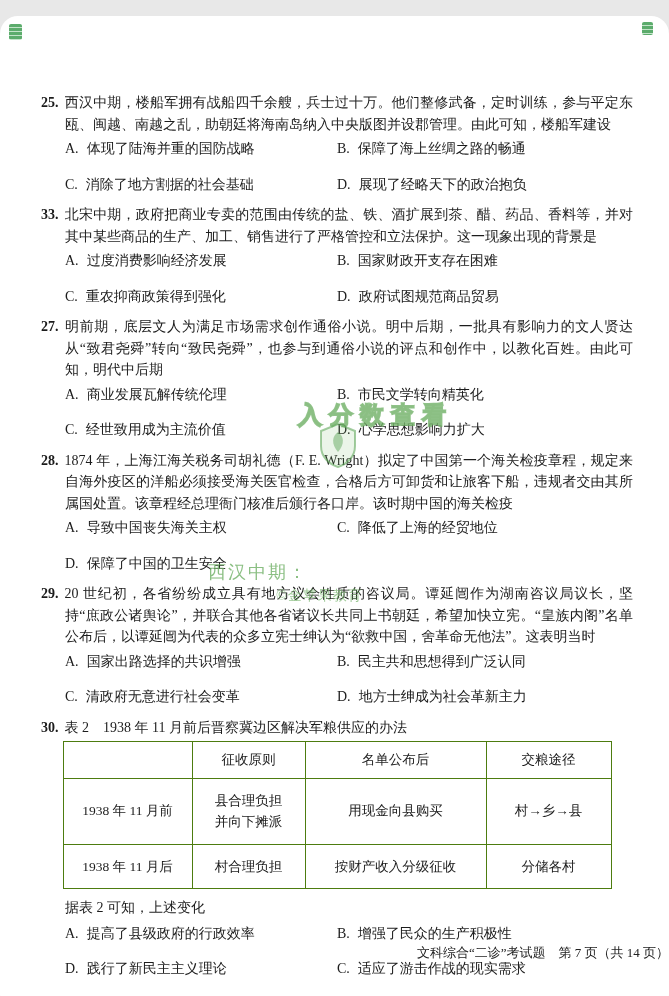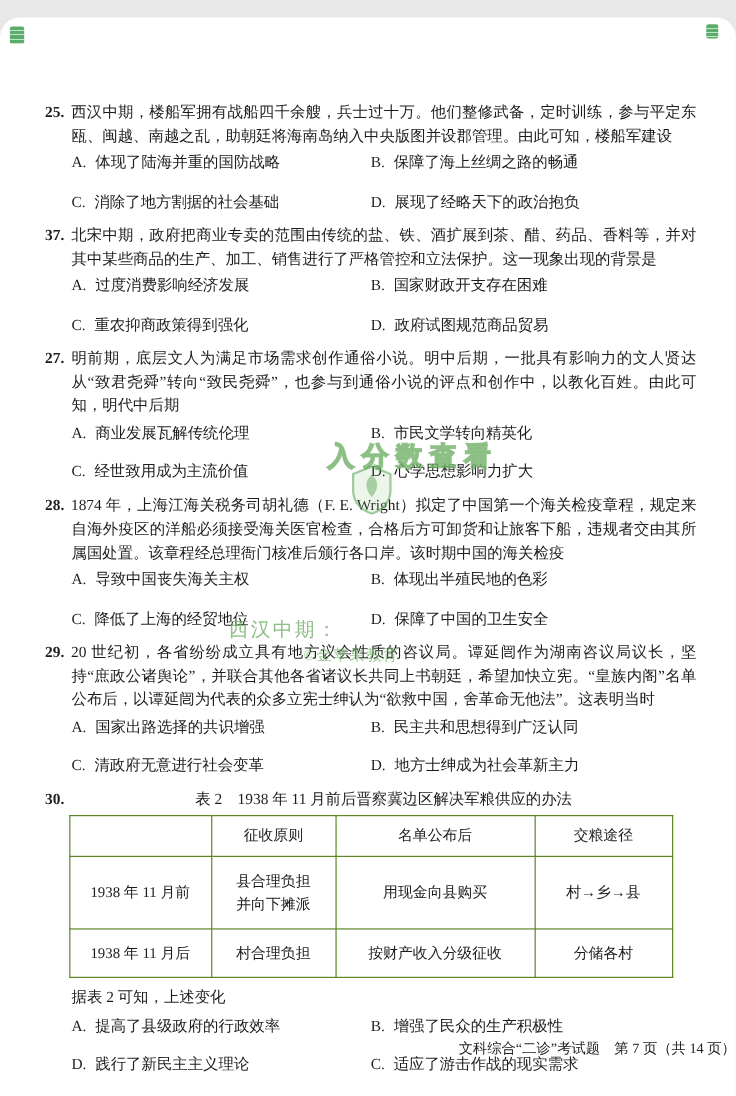--- a/index.html
+++ b/index.html
@@ -29,21 +29,21 @@
   .options{
     margin:1px 0 8px 24px;
     display:grid;
     grid-template-columns:272px 1fr;
     row-gap:14px;
   }
   .option{white-space:nowrap;}
   .opt-label{margin-right:8px;}
   
   .q30-head{display:flex;align-items:baseline;margin-bottom:2px;}
-  .table-caption{flex:1;text-align:center;}
+  .table-caption{flex:1;text-align:left;}
   .q30-table{border-collapse:collapse;margin:3px auto 8px auto;}
   .q30-table th,.q30-table td{
     border:1px solid #4d7c0f;
     text-align:center;vertical-align:middle;
     font-size:13.5px;font-weight:normal;
     padding:6px 10px;
     white-space:pre-line;
   }
   .q30-table th{padding:7px 10px;}
   .col-0{width:108px;} .col-1{width:92px;} .col-2{width:160px;} .col-3{width:104px;}
@@ -98,21 +98,21 @@
       <p class="stem"><b class="qnum">25.</b><span>西汉中期，楼船军拥有战船四千余艘，兵士过十万。他们整修武备，定时训练，参与平定东瓯、闽越、南越之乱，助朝廷将海南岛纳入中央版图并设郡管理。由此可知，楼船军建设</span></p>
       <div class="options">
         <div class="option"><span class="opt-label">A.</span><span>体现了陆海并重的国防战略</span></div>
         <div class="option"><span class="opt-label">B.</span><span>保障了海上丝绸之路的畅通</span></div>
         <div class="option"><span class="opt-label">C.</span><span>消除了地方割据的社会基础</span></div>
         <div class="option"><span class="opt-label">D.</span><span>展现了经略天下的政治抱负</span></div>
       </div>
     </section>
 
     <section class="question">
-      <p class="stem"><b class="qnum">37.</b><span>北宋中期，政府把商业专卖的范围由传统的盐、铁、酒扩展到茶、醋、药品、香料等，并对其中某些商品的生产、加工、销售进行了严格管控和立法保护。这一现象出现的背景是</span></p>
+      <p class="stem"><b class="qnum">33.</b><span>北宋中期，政府把商业专卖的范围由传统的盐、铁、酒扩展到茶、醋、药品、香料等，并对其中某些商品的生产、加工、销售进行了严格管控和立法保护。这一现象出现的背景是</span></p>
       <div class="options">
         <div class="option"><span class="opt-label">A.</span><span>过度消费影响经济发展</span></div>
         <div class="option"><span class="opt-label">B.</span><span>国家财政开支存在困难</span></div>
         <div class="option"><span class="opt-label">C.</span><span>重农抑商政策得到强化</span></div>
         <div class="option"><span class="opt-label">D.</span><span>政府试图规范商品贸易</span></div>
       </div>
     </section>
 
     <section class="question">
       <p class="stem"><b class="qnum">27.</b><span>明前期，底层文人为满足市场需求创作通俗小说。明中后期，一批具有影响力的文人贤达从“致君尧舜”转向“致民尧舜”，也参与到通俗小说的评点和创作中，以教化百姓。由此可知，明代中后期</span></p>
@@ -121,21 +121,20 @@
         <div class="option"><span class="opt-label">B.</span><span>市民文学转向精英化</span></div>
         <div class="option"><span class="opt-label">C.</span><span>经世致用成为主流价值</span></div>
         <div class="option"><span class="opt-label">D.</span><span>心学思想影响力扩大</span></div>
       </div>
     </section>
 
     <section class="question">
       <p class="stem"><b class="qnum">28.</b><span>1874 年，上海江海关税务司胡礼德（F. E. Wright）拟定了中国第一个海关检疫章程，规定来自海外疫区的洋船必须接受海关医官检查，合格后方可卸货和让旅客下船，违规者交由其所属国处置。该章程经总理衙门核准后颁行各口岸。该时期中国的海关检疫</span></p>
       <div class="options">
         <div class="option"><span class="opt-label">A.</span><span>导致中国丧失海关主权</span></div>
-        <div class="option"><span class="opt-label">B.</span><span>体现出半殖民地的色彩</span></div>
         <div class="option"><span class="opt-label">C.</span><span>降低了上海的经贸地位</span></div>
         <div class="option"><span class="opt-label">D.</span><span>保障了中国的卫生安全</span></div>
       </div>
     </section>
 
     <section class="question">
       <p class="stem"><b class="qnum">29.</b><span>20 世纪初，各省纷纷成立具有地方议会性质的咨议局。谭延闿作为湖南咨议局议长，坚持“庶政公诸舆论”，并联合其他各省诸议长共同上书朝廷，希望加快立宪。“皇族内阁”名单公布后，以谭延闿为代表的众多立宪士绅认为“欲救中国，舍革命无他法”。这表明当时</span></p>
       <div class="options">
         <div class="option"><span class="opt-label">A.</span><span>国家出路选择的共识增强</span></div>
         <div class="option"><span class="opt-label">B.</span><span>民主共和思想得到广泛认同</span></div>

